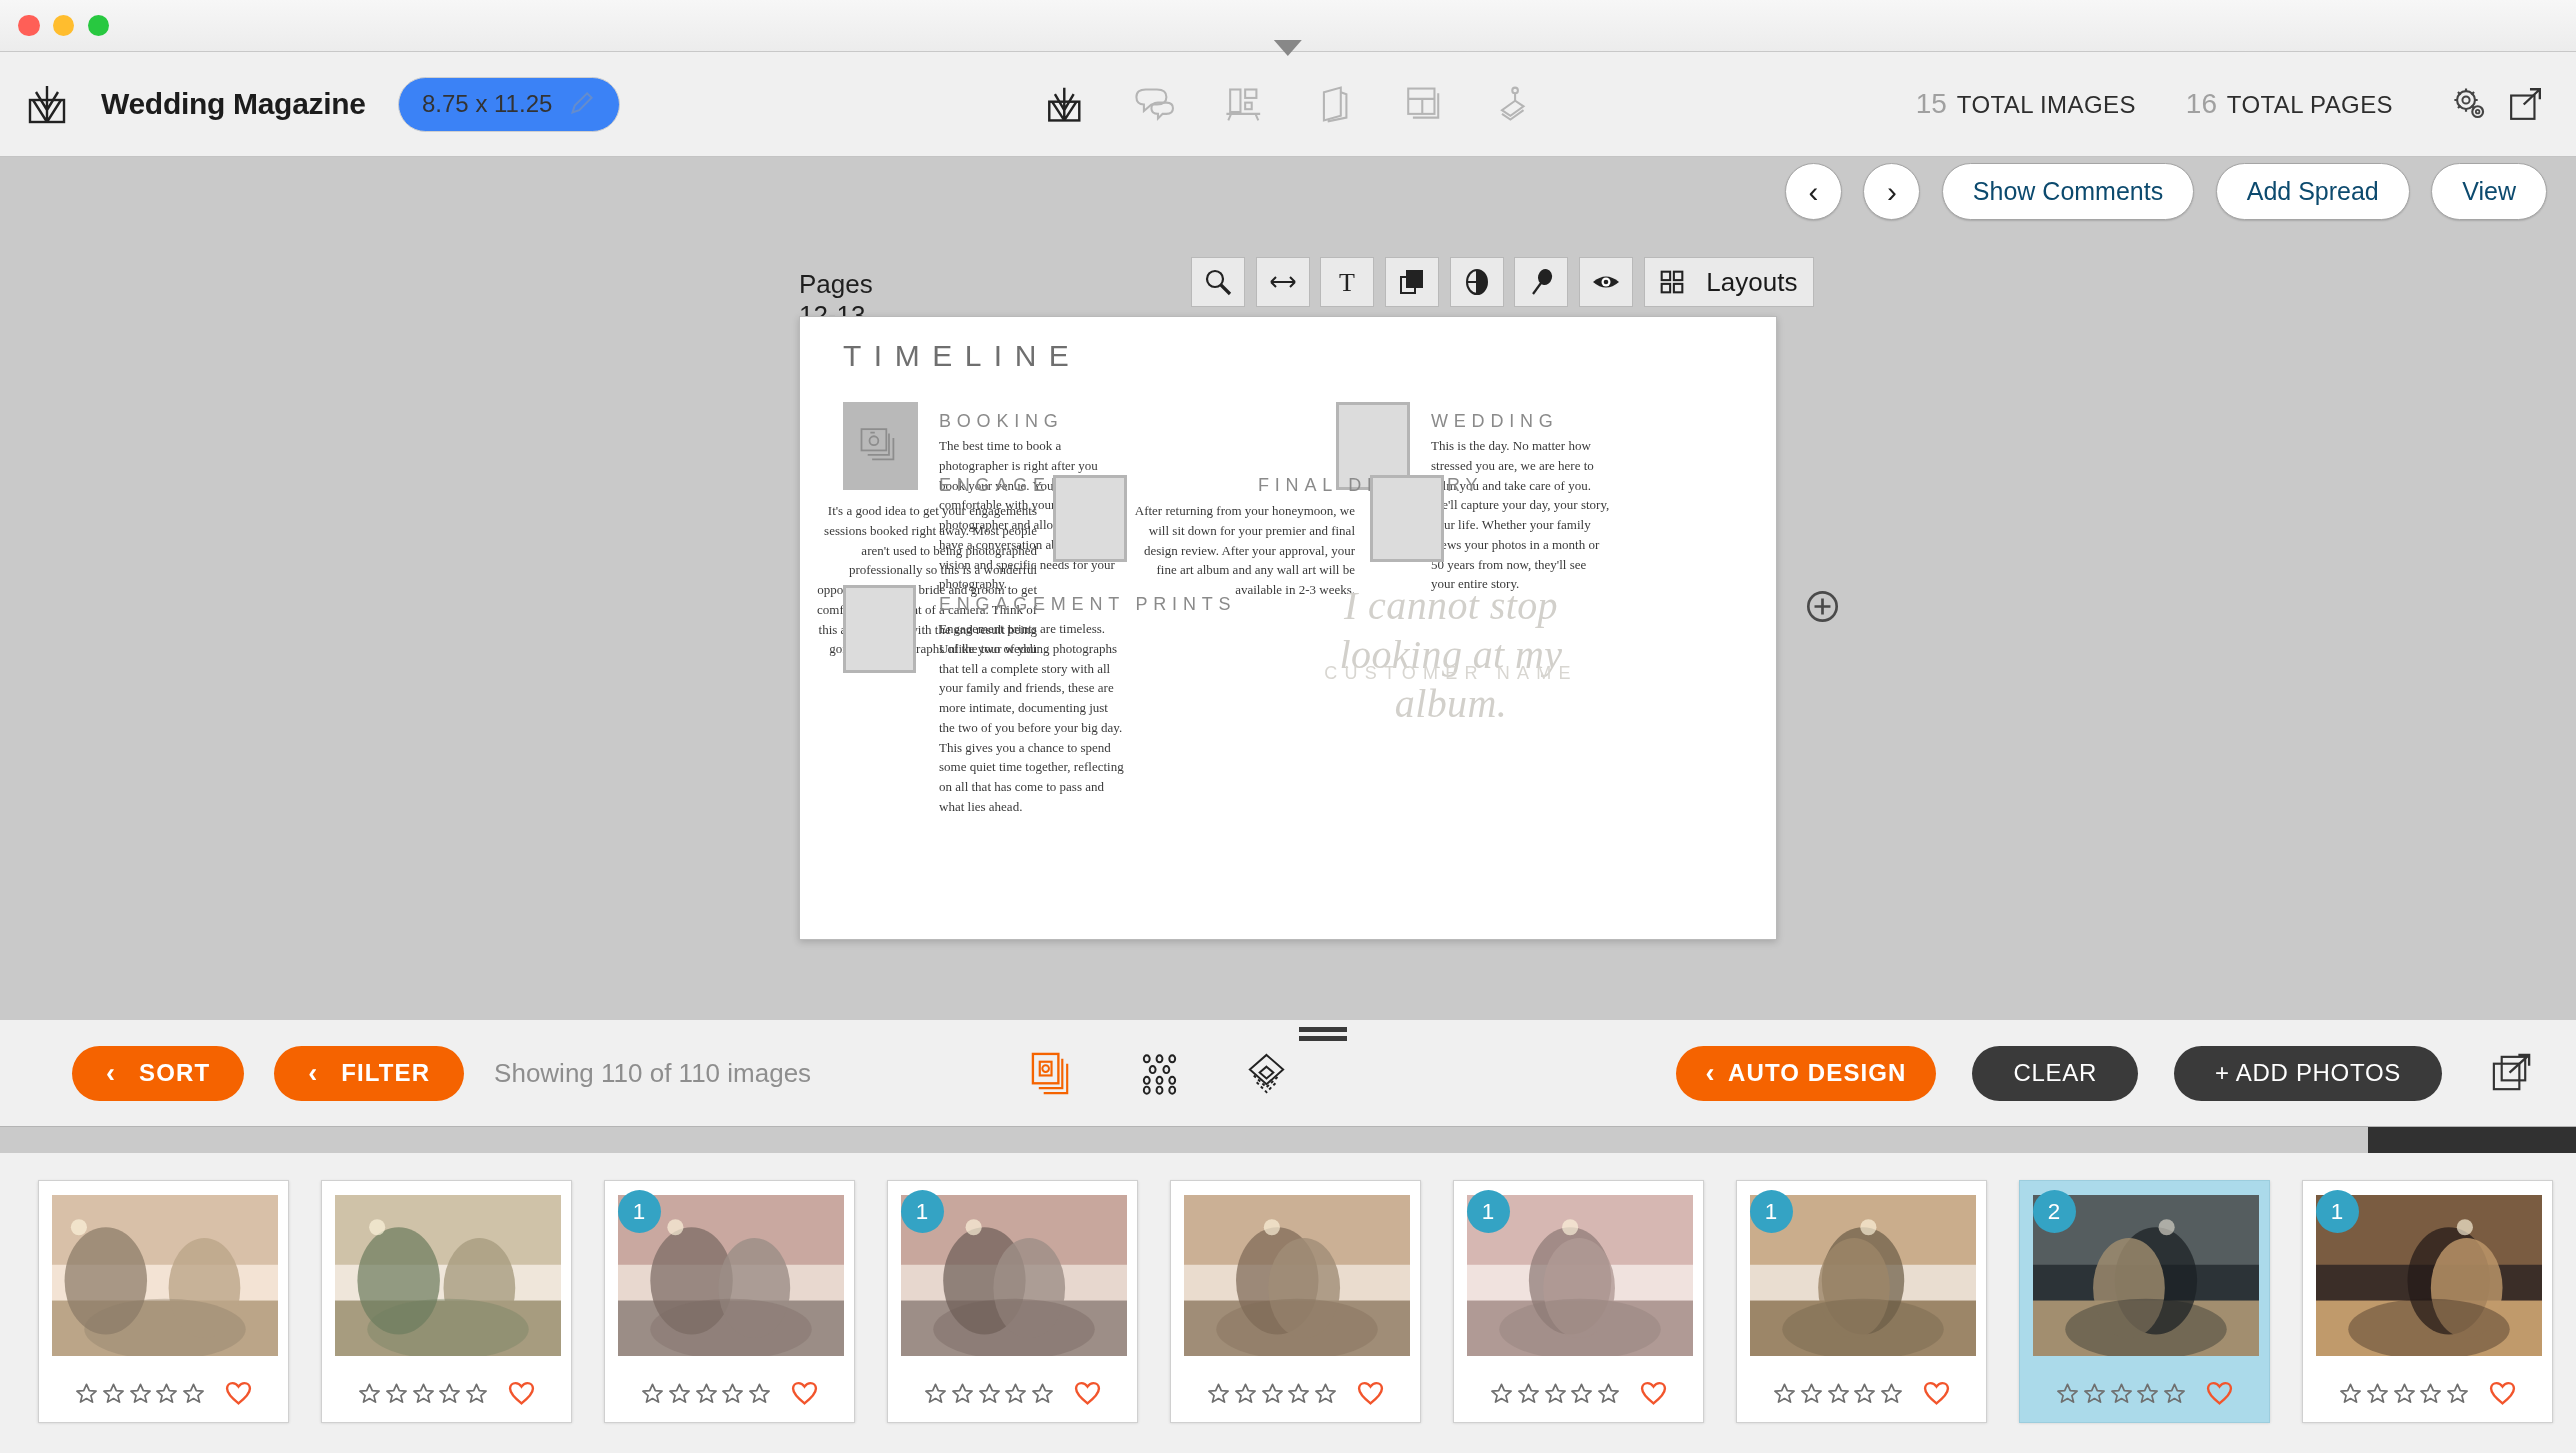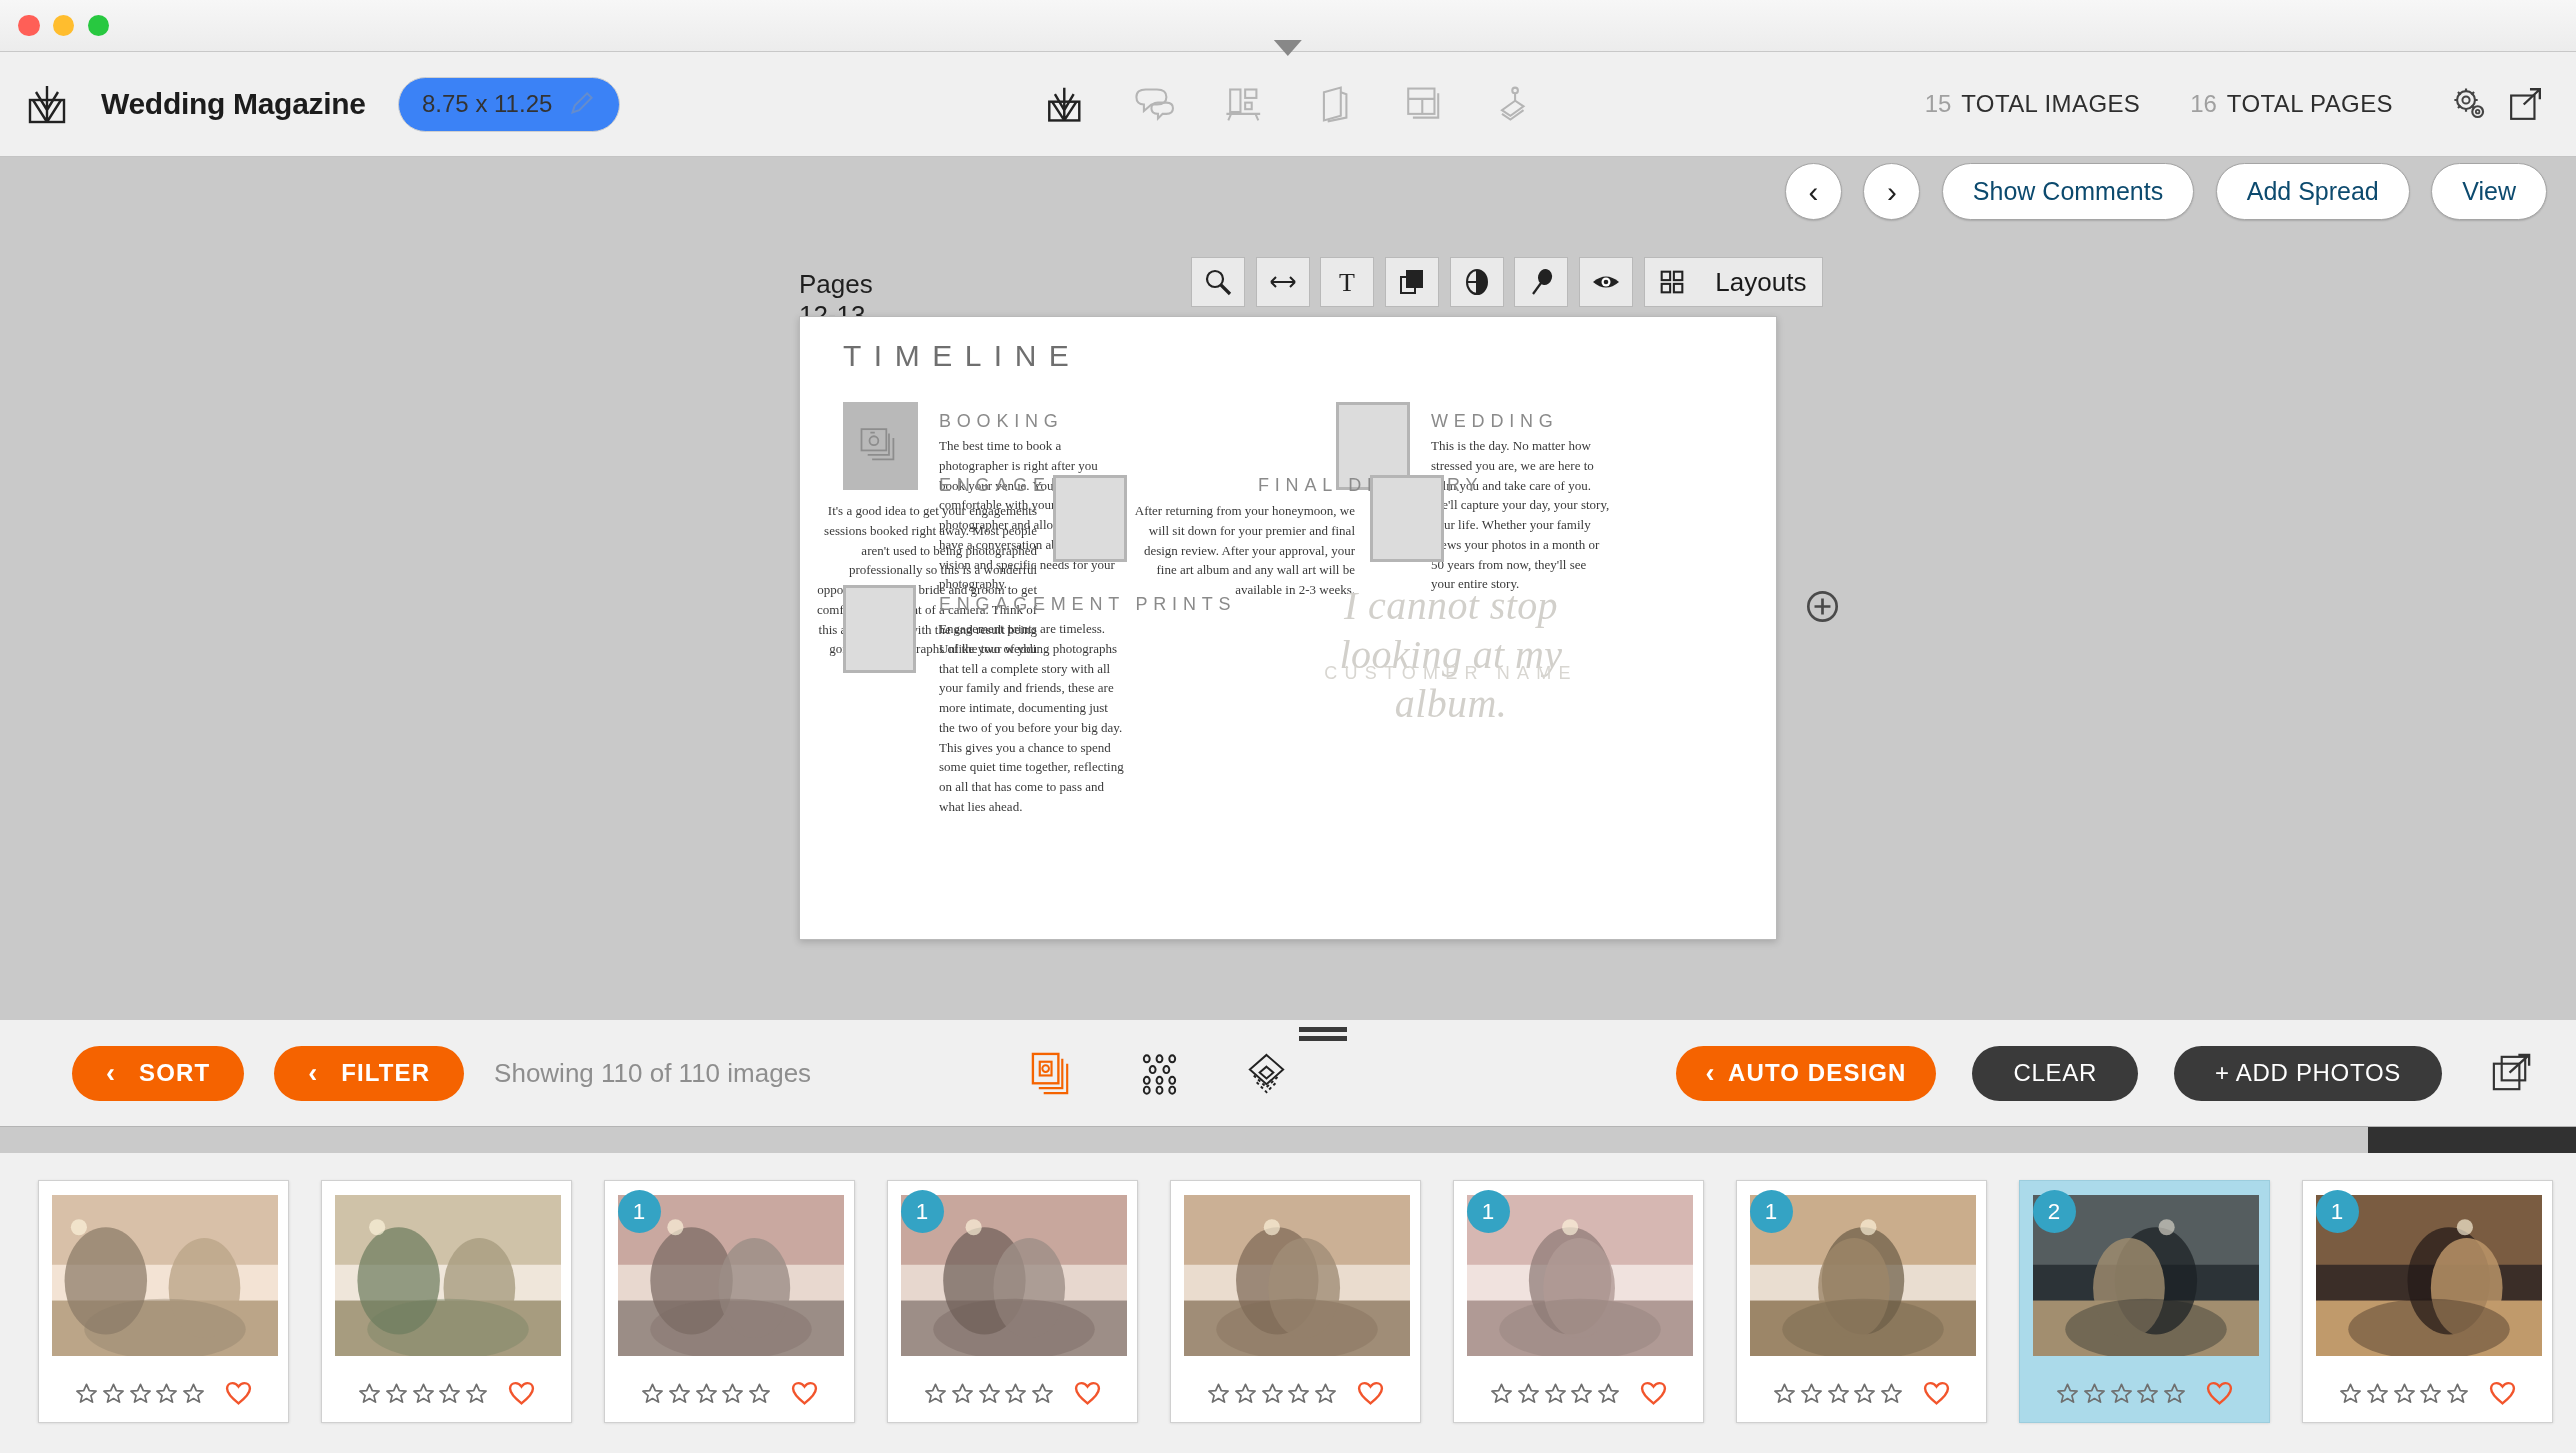--- a/index.html
+++ b/index.html
@@ -61,21 +61,21 @@
     position: absolute; left: 50%; transform: translateX(-50%);
     top: -32px; width: 0; height: 0;
     border-left: 14.3px solid transparent; border-right: 14.3px solid transparent;
     border-top: 16px solid #888;
   }
 
   .header-right {
     position: absolute; right: 23px; display: flex; align-items: center; gap: 0;
   }
   .stat { display: flex; align-items: baseline; gap: 9.8px; margin-right: 50px; }
-  .stat .num { font-size: 24px; color: #a0a0a0; }
+  .stat .num { font-size: 28px; color: #a0a0a0; }
   .stat .lbl { font-size: 24px; color: #2e2e2e; letter-spacing: 0.4px; }
   .hdr-icon-btn {
     width: 55px; height: 55px; display: flex; align-items: center;
     justify-content: center; background: transparent; border: none; cursor: pointer;
   }
   .hdr-icon-btn svg { width: 43px; height: 43px; }
 
   
   .canvas {
     position: absolute; top: 157px; left: 0; width: 2576px; height: 864px;
@@ -112,21 +112,21 @@
   }
   .ft-btn {
     width: 54px; height: 50px; background: #eaeaea;
     border: 0.9px solid #b9b9b9;
     display: flex; align-items: center; justify-content: center;
     cursor: pointer;
   }
   .ft-btn svg { width: 32px; height: 32px; }
   .ft-layouts {
     height: 50px; background: #eaeaea; border: 0.9px solid #b9b9b9;
-    display: flex; align-items: center; gap: 28px; padding: 0 16px 0 12.5px;
+    display: flex; align-items: center; gap: 19px; padding: 0 16px 0 12.5px;
     cursor: pointer; font-size: 26px; color: #1a1a1a;
   }
 
   .spread {
     position: absolute; left: 0; top: 47px;
     width: 978px; height: 624px;
     background: #fff; border: 0.9px solid #b9b9b9;
     box-shadow: 0 1.8px 7.2px rgba(0,0,0,.18);
   }
   .add-page-btn {

